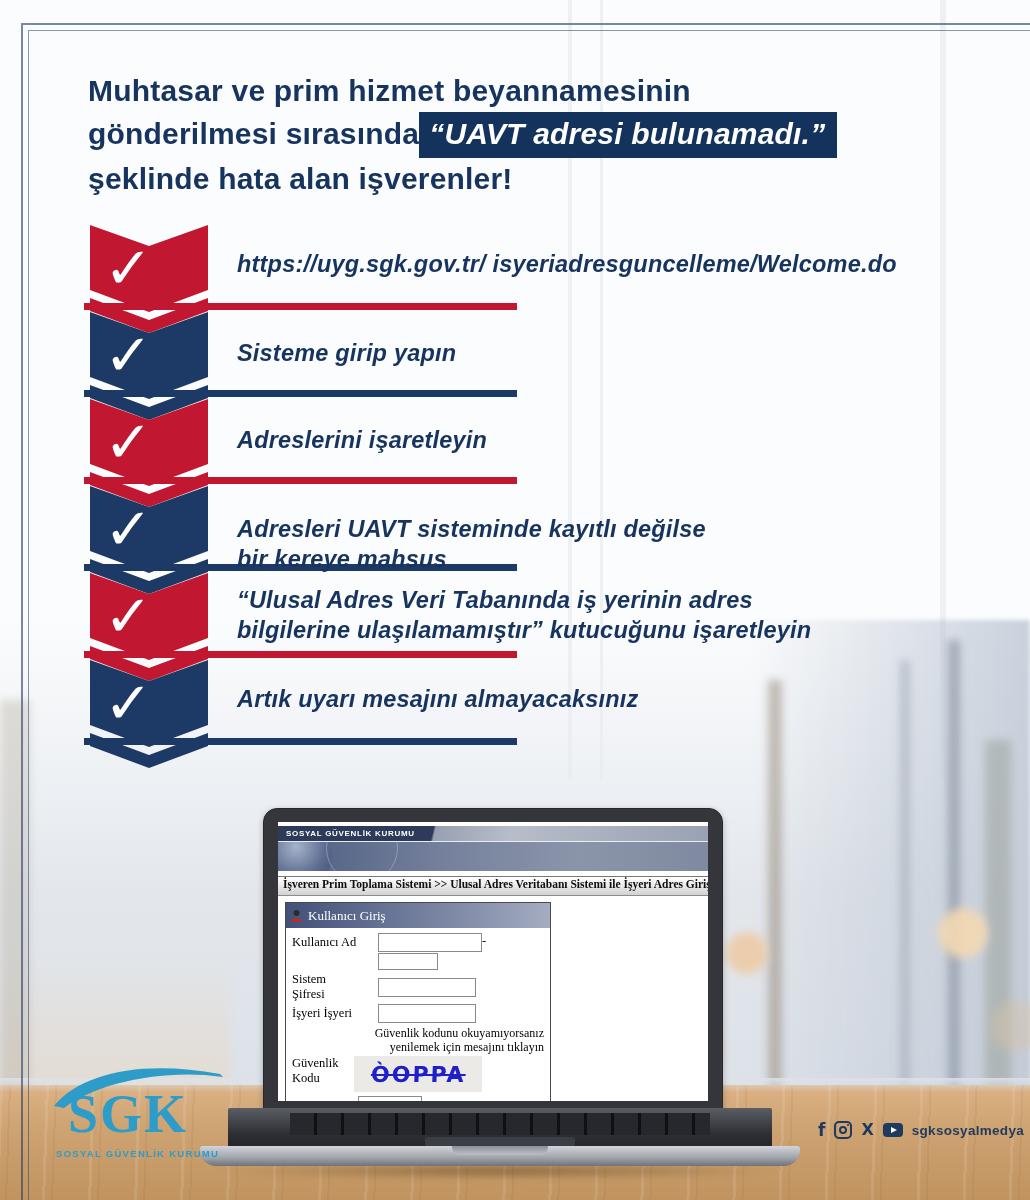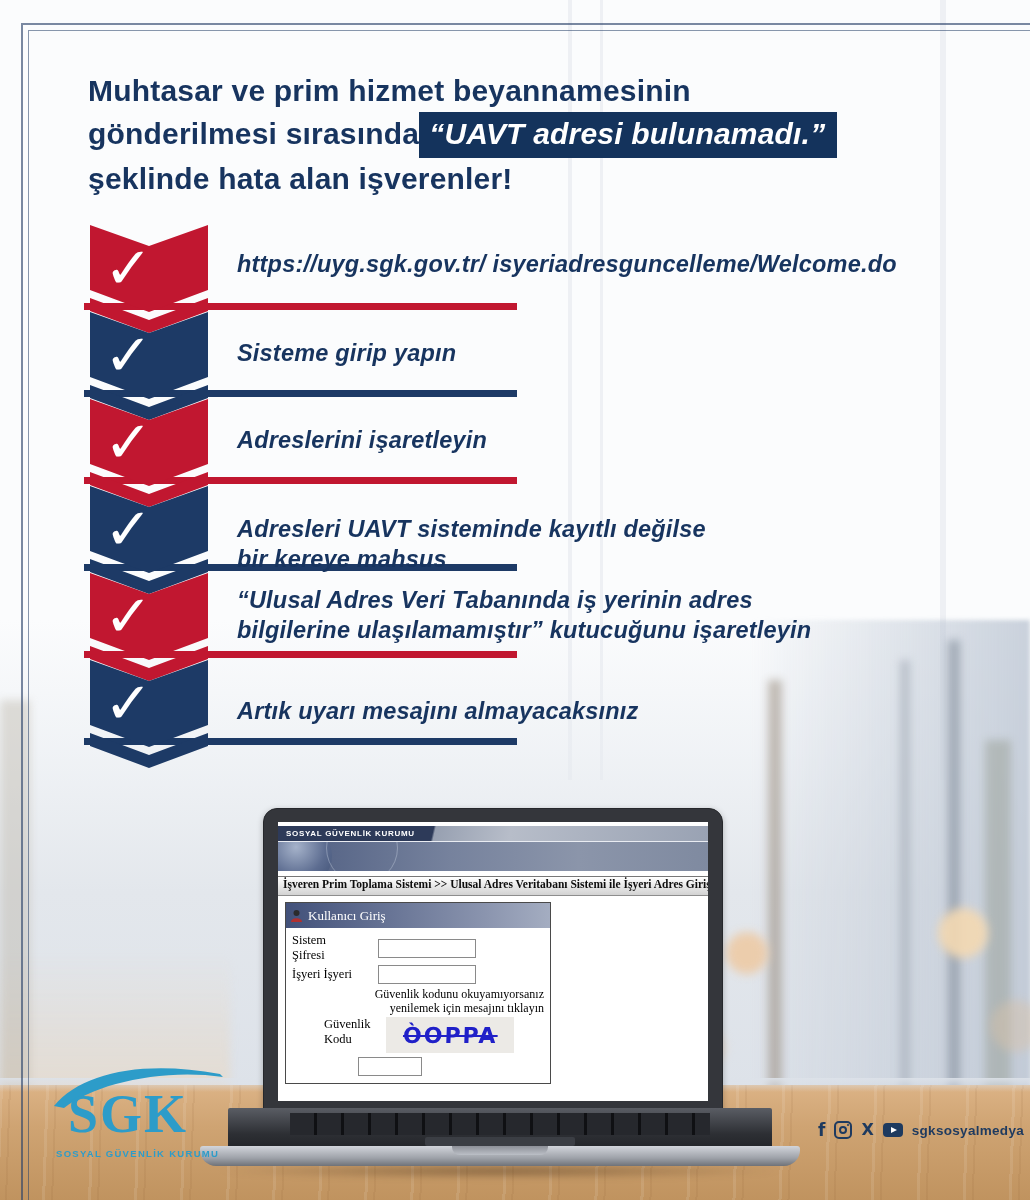--- a/index.html
+++ b/index.html
@@ -65,21 +65,21 @@
     font-family:"Liberation Serif",serif;color:#000;}
   .lp-head{height:25px;display:flex;align-items:center;gap:5px;padding-left:4px;color:#fff;font-size:13px;
     background:linear-gradient(90deg,#42517a 0%,#8a94ae 75%,#a4adc1 100%);}
   .lp-body{padding:5px 6px 7px;font-size:12.5px;}
   .lbl{display:inline-block;width:86px;vertical-align:middle;}
   .lbl .wrapw{display:inline-block;width:52px;}
   .inp{border:1px solid #8a8a8a;background:#fff;height:15px;vertical-align:middle;}
   .u2{margin:1px 0 2px 86px;}
   .f-row{margin-bottom:2px;}
   .help{text-align:right;font-size:12px;line-height:14px;margin:3px 0 2px;}
-  .cap-row{display:flex;margin-top:2px;margin-left:32px;}
+  .cap-row{display:flex;margin-top:2px;}
   .cap-lbl{width:62px;}
   .cap-box{width:128px;height:36px;background:#eceae6;display:flex;align-items:center;justify-content:center;}
   .cap-text{font-family:"DejaVu Sans",sans-serif;font-weight:700;font-size:22px;color:#2020c8;
     letter-spacing:2px;text-decoration:line-through;transform:skewX(-2deg);}
   .cap-inp-row{margin:4px 0 0 66px;}
   .lt-deck{position:absolute;left:228px;top:1108px;width:544px;height:40px;border-radius:2px 2px 0 0;
     background:linear-gradient(180deg,#5a5d64,#2d2f34 65%,#232529);}
   .keys{position:absolute;left:62px;right:62px;top:5px;height:22px;background:#141619;
     background-image:repeating-linear-gradient(90deg,#26282d 0 24px,#0f1013 24px 27px),
       repeating-linear-gradient(0deg,rgba(70,74,82,.5) 0 9px,rgba(0,0,0,.6) 9px 11px);}
@@ -200,21 +200,21 @@
   </div>
 </div>
 
 <div class="check-item" style="top:660px;">
   <div class="rule navy"></div>
   <svg class="ribbon" viewBox="0 0 118 110">
     <polygon fill="#1d3a66" points="0,0 59,21 118,0 118,65 59,87 0,65"></polygon>
     <polygon fill="#1d3a66" points="0,73 59,95 118,73 118,86 59,108 0,86"></polygon>
   </svg>
   <div class="mark">✓</div>
-  <div class="item-text" style="top:36px;">Artık uyarı mesajını  almayacaksınız</div>
+  <div class="item-text" style="top:24px;">Artık uyarı mesajını  almayacaksınız</div>
 </div>
 
 <div class="lt-shadow"></div>
 <div class="lt-bezel">
   <div class="lt-screen">
     <div class="scr-brandbar">SOSYAL GÜVENLİK KURUMU</div>
     <div class="scr-mainbar">
       <div class="globe"></div>
       <div class="globe2"></div>
     </div>
@@ -222,20 +222,24 @@
 
     <div class="login-panel">
       <div class="lp-head">
         <svg width="13" height="13" viewBox="0 0 13 13">
           <circle cx="6.5" cy="4" r="3" fill="#2b2b2b"></circle>
           <path d="M1,13 C1,8 12,8 12,13 Z" fill="#b03030"></path>
         </svg>
         <span>Kullanıcı Giriş</span>
       </div>
       <div class="lp-body">
+        <div class="f-row">
+          <span class="lbl">Kullanıcı Ad</span><input class="inp" style="width: 98px;"><span>-</span>
+          <div class="u2"><input class="inp" style="width: 54px; height: 13px;"></div>
+        </div>
         <div class="f-row">
           <span class="lbl"><span class="wrapw">Sistem Şifresi</span></span><input class="inp" style="width: 92px;">
         </div>
         <div class="f-row">
           <span class="lbl">İşyeri İşyeri</span><input class="inp" style="width: 92px;">
         </div>
         <div class="help">
           <span>Güvenlik kodunu okuyamıyorsanız</span><br>
           <span>yenilemek için mesajını tıklayın</span>
         </div>

